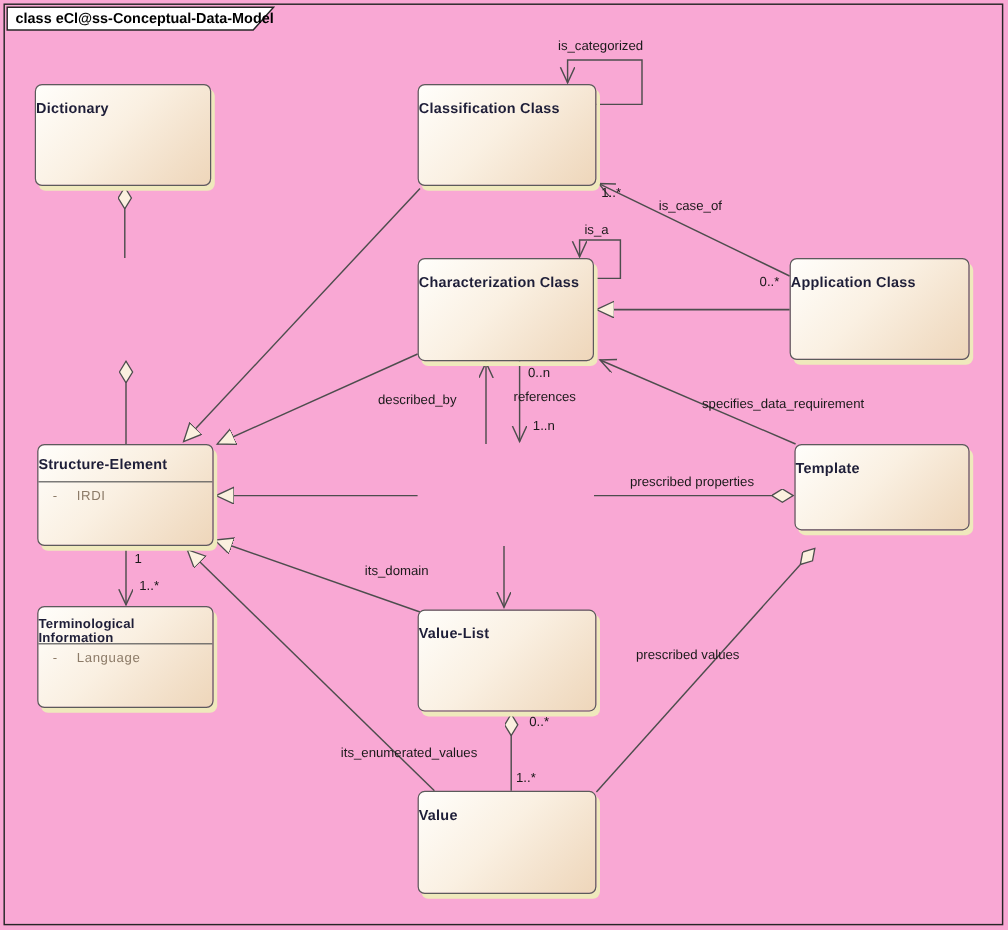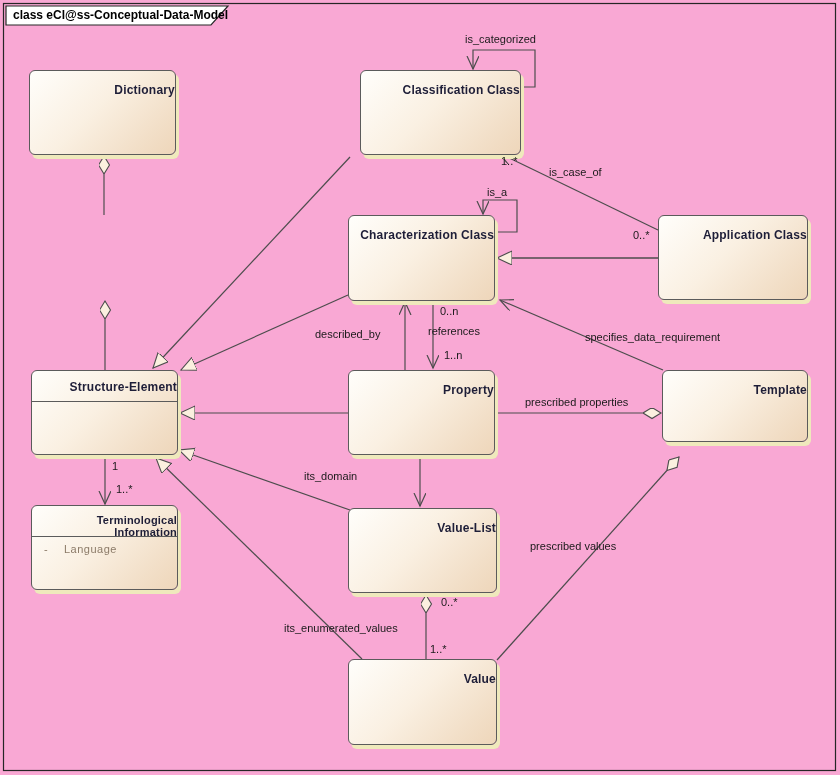--- a/index.html
+++ b/index.html
@@ -10,21 +10,21 @@
   svg.layer{position:absolute;left:0;top:0;}
   .cls{
     position:absolute;
     background:linear-gradient(135deg,#fffefb 0%,#faf0e2 45%,#f2dfc8 80%,#eed6ba 100%);
     border:1.4px solid #5b5b5b;border-radius:6px;
     box-shadow:3px 4px 0 #efe9bc;
     box-sizing:border-box;
   }
   .cls-title{
     font-size:12px;font-weight:bold;color:#1e1e38;
-    text-align:right;padding-top:12px;letter-spacing:.2px;
+    text-align:left;padding-top:12px;letter-spacing:.2px;
   }
   .cls-title.compartment{
     padding-top:9px;height:31px;box-sizing:border-box;
     border-bottom:1.2px solid #5b5b5b;
   }
   .cls-attrs{padding:6px 0 0 12px;}
   .attr{font-size:11px;color:#8c7b68;letter-spacing:.5px;}
   .attr .vis{display:inline-block;width:20px;}
   .elabel{
     position:absolute;font-size:11px;color:#1a1a1a;white-space:nowrap;
@@ -120,44 +120,44 @@
 
   <div class="frame-title">class eCl@ss-Conceptual-Data-Model</div>
 
   <div class="cls" style="left:29px;top:70px;width:147px;height:85px">
     <div class="cls-title">Dictionary</div>
   </div>
 
 
   <div class="cls" style="left:31px;top:370px;width:147px;height:85px">
     <div class="cls-title compartment">Structure-Element</div>
+    <div class="cls-attrs">
+      <div class="attr"><span class="vis">-</span><span>IRDI</span></div>
+    </div>
   </div>
 
   <div class="cls" style="left:31px;top:505px;width:147px;height:85px">
     <div class="cls-title compartment" style="padding-top:8px;font-size:11px">Terminological Information</div>
     <div class="cls-attrs">
       <div class="attr"><span class="vis">-</span><span>Language</span></div>
     </div>
   </div>
 
-  <div class="cls" style="left:360px;top:70px;width:161px;height:85px">
+  <div class="cls" style="left:348px;top:70px;width:149px;height:85px">
     <div class="cls-title">Classification Class</div>
   </div>
 
   <div class="cls" style="left:348px;top:215px;width:147px;height:86px">
     <div class="cls-title">Characterization Class</div>
   </div>
 
   <div class="cls" style="left:658px;top:215px;width:150px;height:85px">
     <div class="cls-title">Application Class</div>
   </div>
 
-  <div class="cls" style="left:348px;top:370px;width:147px;height:85px">
-    <div class="cls-title">Property</div>
-  </div>
 
   <div class="cls" style="left:662px;top:370px;width:146px;height:72px">
     <div class="cls-title">Template</div>
   </div>
 
   <div class="cls" style="left:348px;top:508px;width:149px;height:85px">
     <div class="cls-title">Value-List</div>
   </div>
 
   <div class="cls" style="left:348px;top:659px;width:149px;height:86px">

